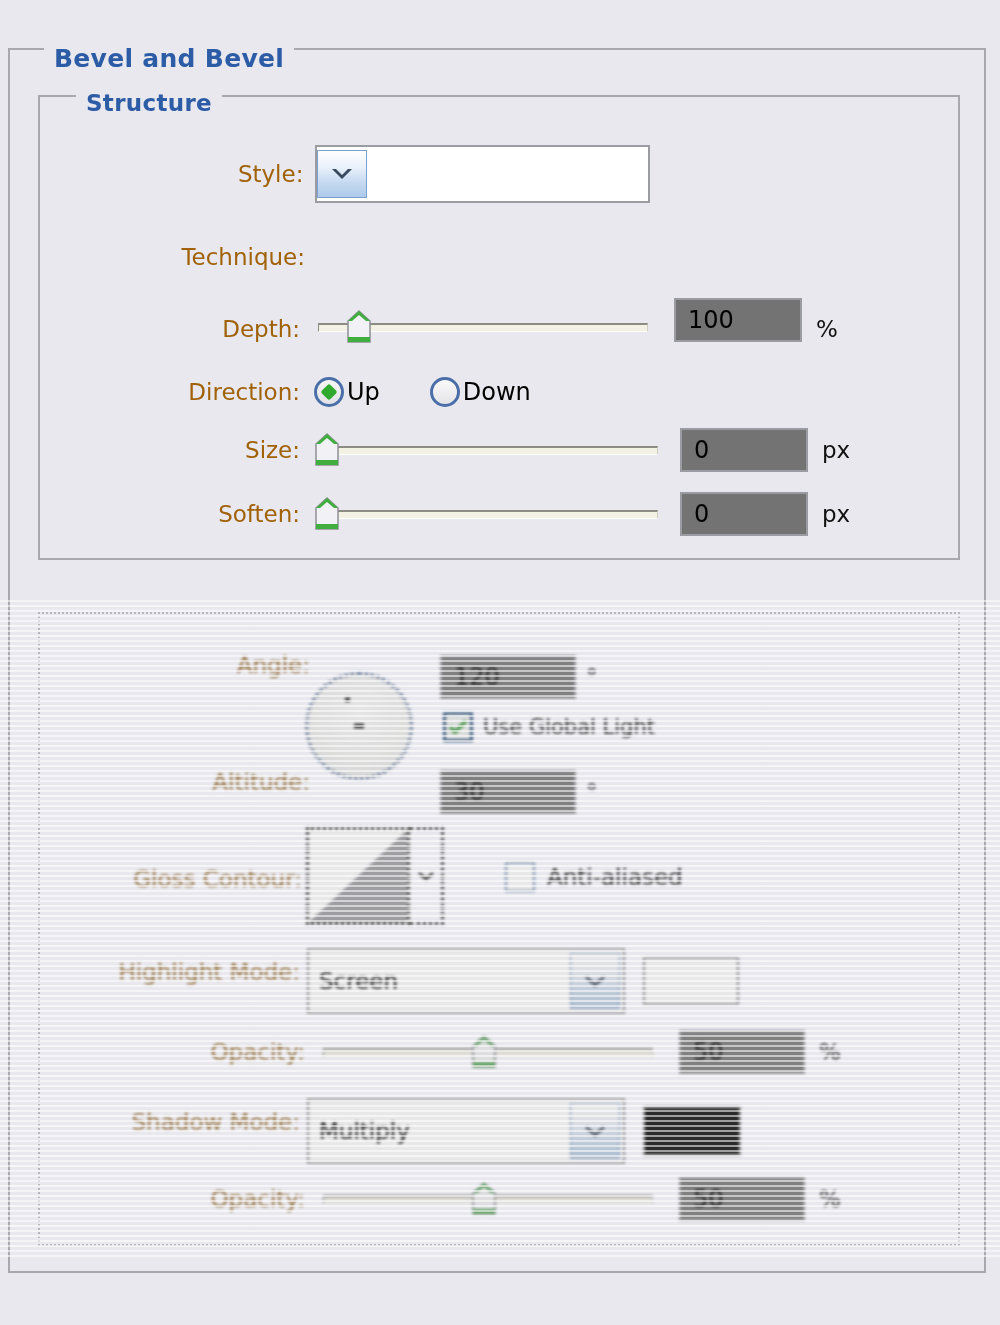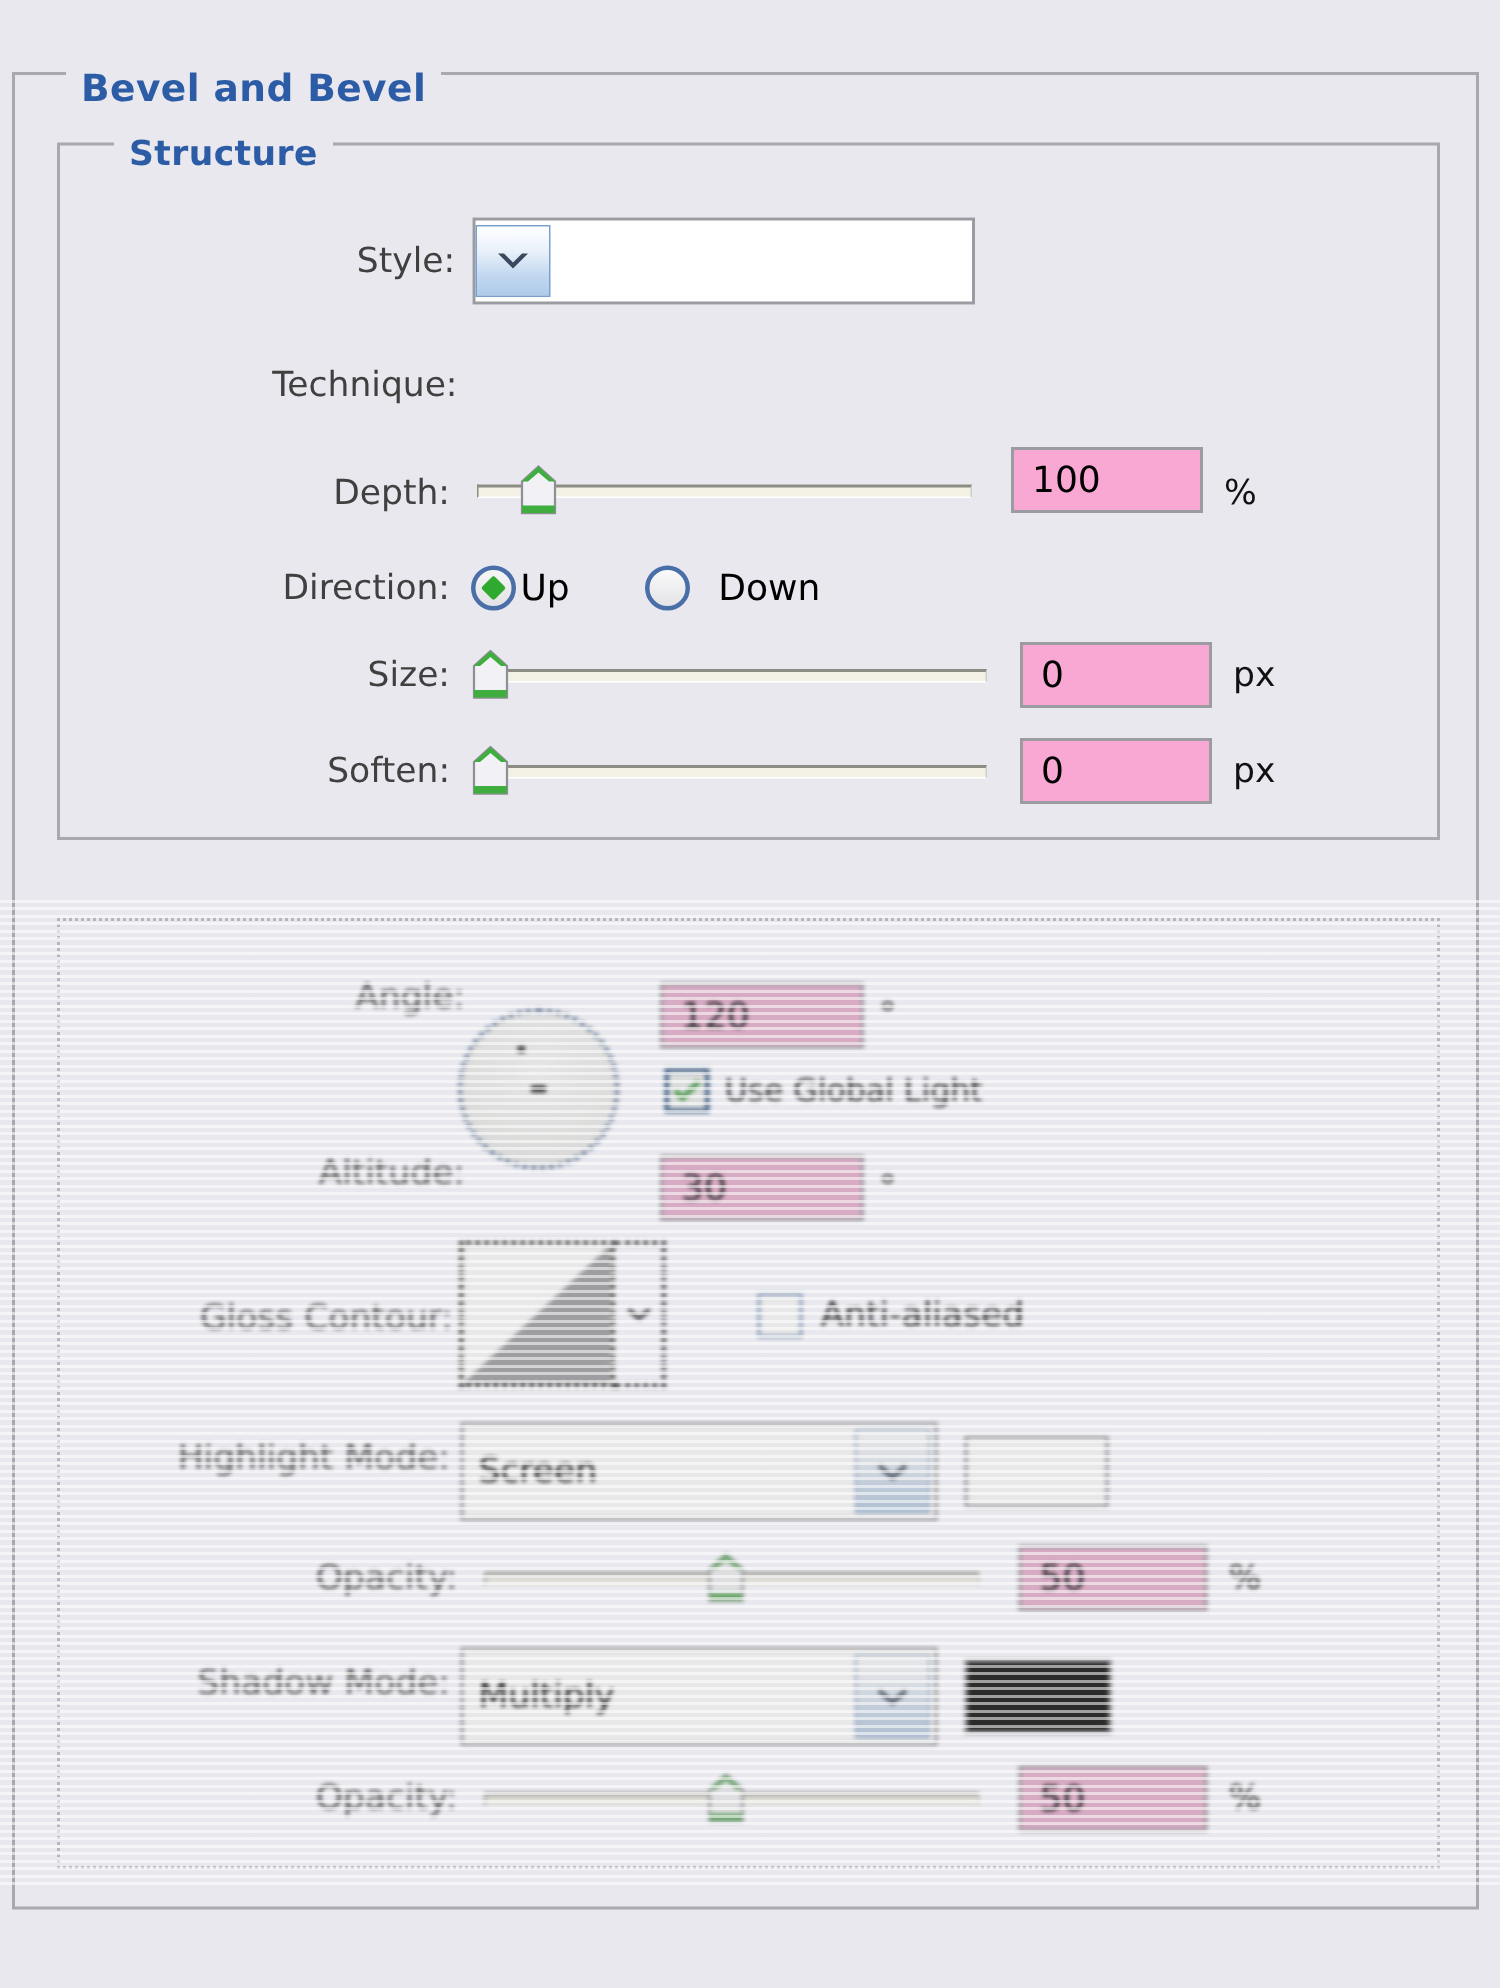--- a/index.html
+++ b/index.html
@@ -54,21 +54,21 @@
   
   .row {
     position: absolute;
     display: flex;
     align-items: center;
     height: 34px;
   }
   .field-label {
     text-align: right;
     font-size: 23px;
-    color: #404040;
+    color: #a16207;
     white-space: nowrap;
     font-family: "DejaVu Sans", sans-serif;
   }
 
   
   .combo {
     display: inline-flex;
     align-items: stretch;
     background: #ffffff;
     border: 2px solid #9b9ba2;
@@ -92,21 +92,21 @@
     border: 1px solid #7a9fd0;
     display: flex;
     align-items: center;
     justify-content: center;
     box-sizing: border-box;
   }
   .combo .combo-arrow svg { display: block; }
 
   
   .numfield {
-    background: #f9a8d4;
+    background: #737373;
     border: 2px solid #9b9ba2;
     height: 44px;
     box-sizing: border-box;
     display: flex;
     align-items: center;
     padding-left: 12px;
     font-size: 24px;
     color: #000;
   }
   .unit {
@@ -306,21 +306,21 @@
 <div class="row" style="left:145px; top:375px; width:560px;">
   <div class="field-label" style="width:155px;">
     <span>Direction:</span>
   </div>
   <div style="display:flex; align-items:center; margin-left:14px;">
     <span class="radio">
         <span class="dot"></span>
       </span>
     <span class="radio-label">Up</span>
   </div>
-  <div style="display:flex; align-items:center; margin-left:50px;gap:16px;">
+  <div style="display:flex; align-items:center; margin-left:50px;">
     <span class="radio" style="background:linear-gradient(to bottom,#fafafa,#e4e4e8);"></span>
     <span class="radio-label">Down</span>
   </div>
 </div>
 
 <div class="row" style="left:160px; top:433px; width:700px;">
   <div class="field-label" style="width:140px;">
     <span>Size:</span>
   </div>
   <div class="slider" style="width:342px; margin-left:16px;">

